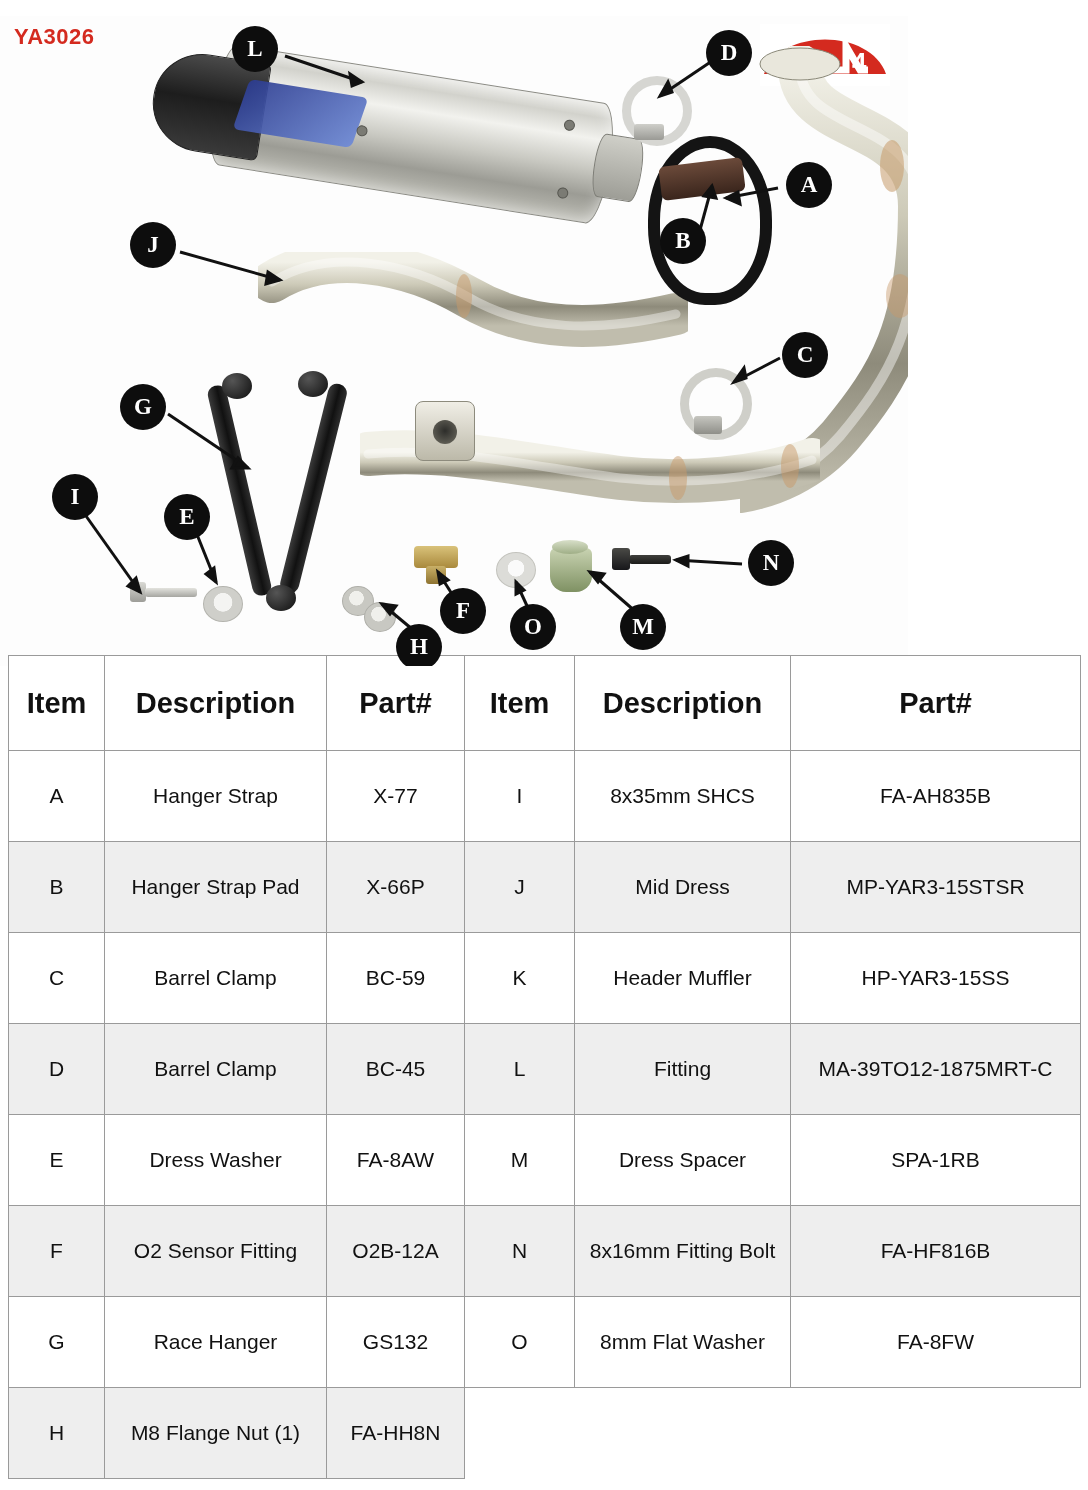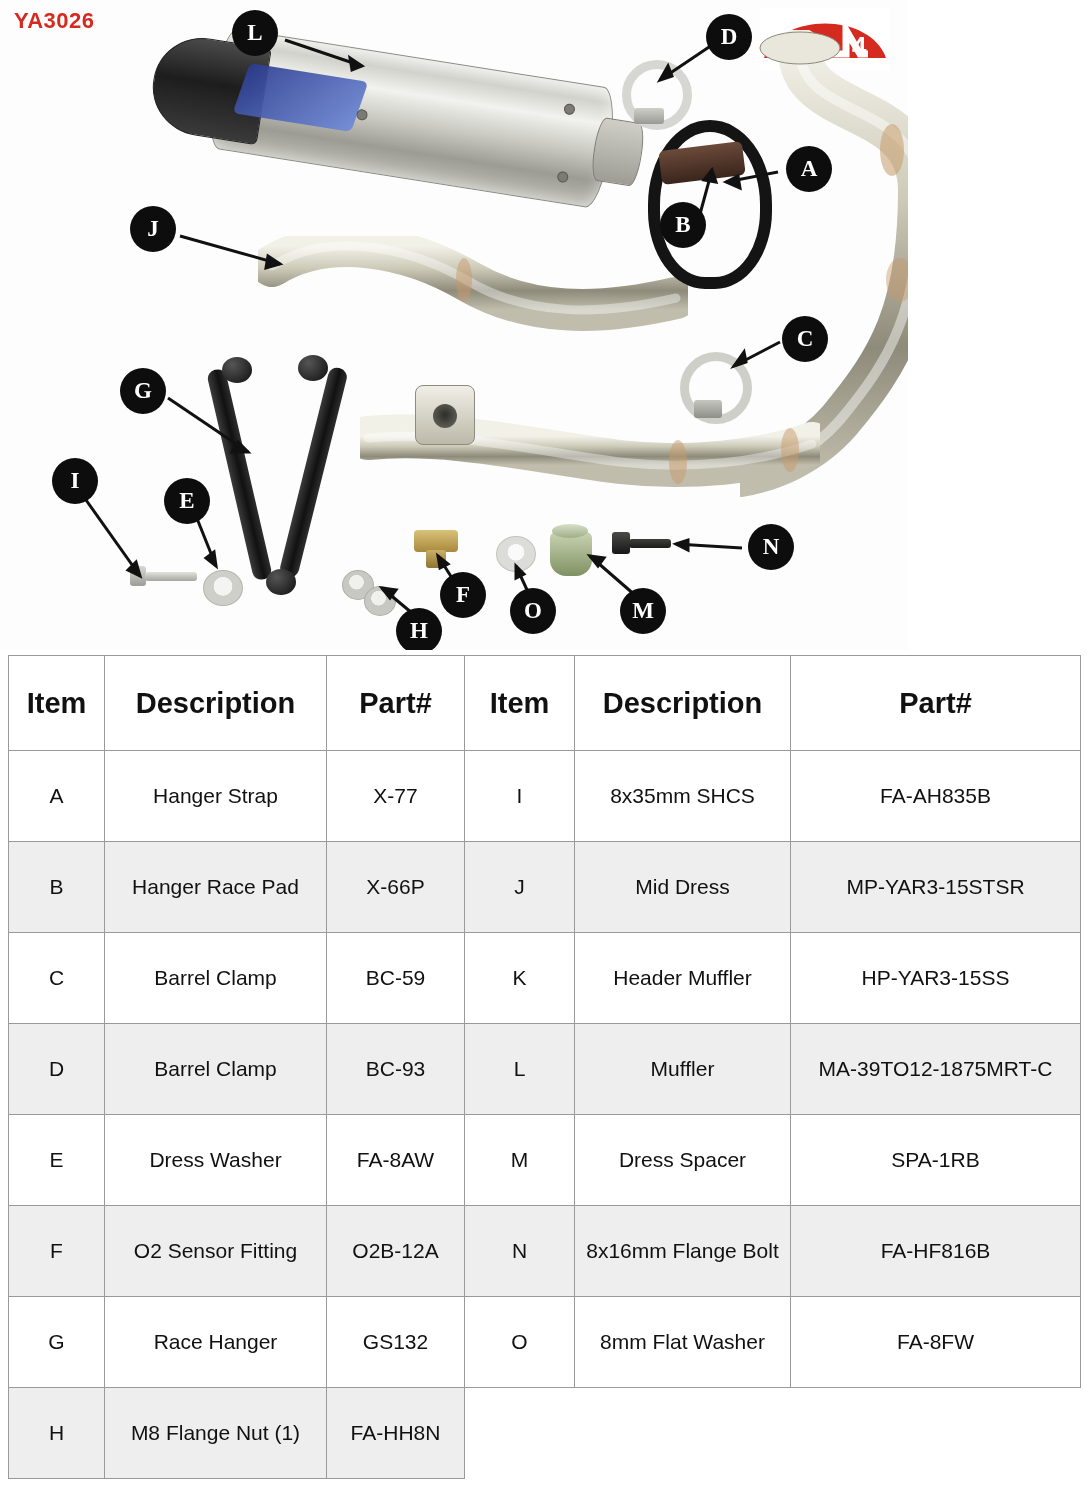--- a/index.html
+++ b/index.html
@@ -11,21 +11,21 @@
     width: 1088px;
     height: 1490px;
     position: relative;
     font-family: "Liberation Sans", sans-serif;
     overflow: hidden;
   }
 
   
   #diagram {
     position: absolute;
-    left: 0; top: 0;
+    left: 0; top: 16px;
     width: 908px;
     height: 650px;
     background: #fdfdfd;
     overflow: hidden;
   }
 
   #part-code {
     position: absolute;
     left: 14px;
     top: 8px;
@@ -467,56 +467,56 @@
     <tr>
       <td>A</td>
       <td>Hanger Strap</td>
       <td>X-77</td>
       <td>I</td>
       <td>8x35mm SHCS</td>
       <td>FA-AH835B</td>
     </tr>
     <tr>
       <td>B</td>
-      <td>Hanger Race Pad</td>
+      <td>Hanger Strap Pad</td>
       <td>X-66P</td>
       <td>J</td>
       <td>Mid Dress</td>
       <td>MP-YAR3-15STSR</td>
     </tr>
     <tr>
       <td>C</td>
       <td>Barrel Clamp</td>
       <td>BC-59</td>
       <td>K</td>
       <td>Header Muffler</td>
       <td>HP-YAR3-15SS</td>
     </tr>
     <tr>
       <td>D</td>
       <td>Barrel Clamp</td>
-      <td>BC-93</td>
+      <td>BC-45</td>
       <td>L</td>
-      <td>Muffler</td>
+      <td>Fitting</td>
       <td>MA-39TO12-1875MRT-C</td>
     </tr>
     <tr>
       <td>E</td>
       <td>Dress Washer</td>
       <td>FA-8AW</td>
       <td>M</td>
       <td>Dress Spacer</td>
       <td>SPA-1RB</td>
     </tr>
     <tr>
       <td>F</td>
       <td>O2 Sensor Fitting</td>
       <td>O2B-12A</td>
       <td>N</td>
-      <td>8x16mm Flange Bolt</td>
+      <td>8x16mm Fitting Bolt</td>
       <td>FA-HF816B</td>
     </tr>
     <tr>
       <td>G</td>
       <td>Race Hanger</td>
       <td>GS132</td>
       <td>O</td>
       <td>8mm Flat Washer</td>
       <td>FA-8FW</td>
     </tr>

